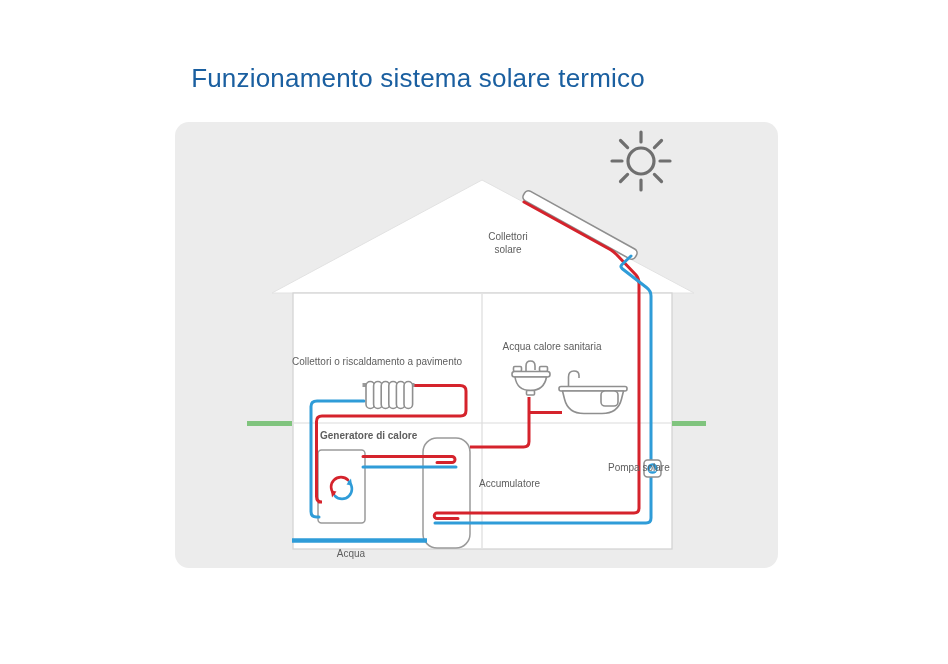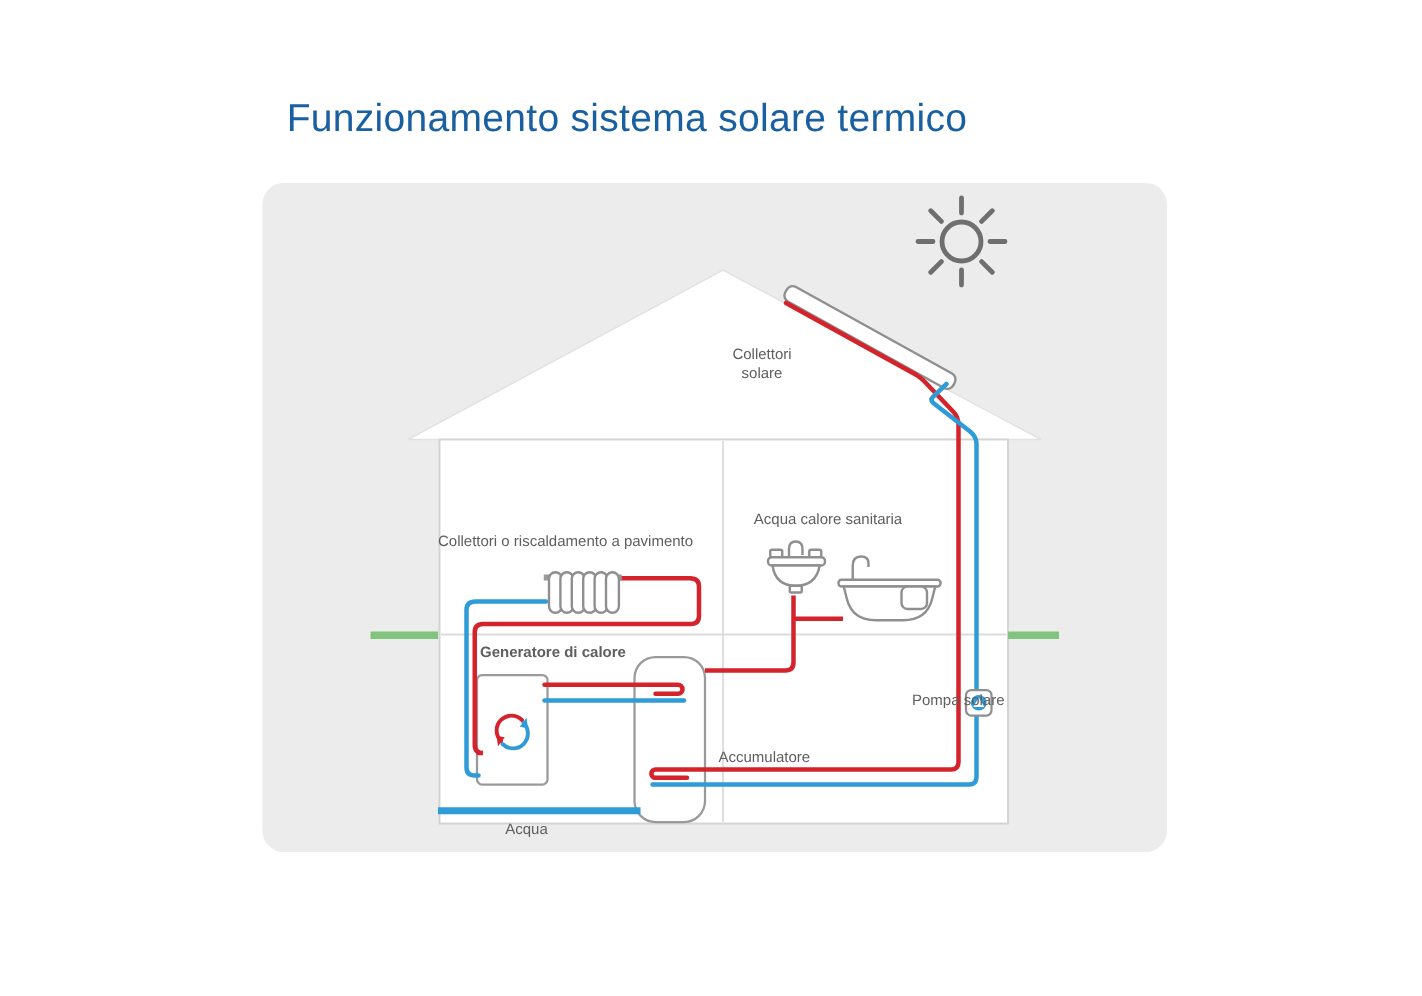--- a/index.html
+++ b/index.html
@@ -118,15 +118,15 @@
   </g>
 </svg>
 
 <div class="lbl center" style="left:508px;top:231px;">
   <div>Collettori</div>
   <div>solare</div>
 </div>
 <div class="lbl center" style="left:552px;top:341px;">Acqua calore sanitaria</div>
 <div class="lbl" style="left:292px;top:356px;">Collettori o riscaldamento a pavimento</div>
 <div class="lbl" style="left:320px;top:430px;font-weight:bold;">Generatore di calore</div>
-<div class="lbl" style="left:479px;top:500px;">Accumulatore</div>
+<div class="lbl" style="left:479px;top:478px;">Accumulatore</div>
 <div class="lbl" style="left:572px;top:462px;margin-left:36px;">Pompa solare</div>
 <div class="lbl center" style="left:351px;top:548px;">Acqua</div>
 
 </body></html>

